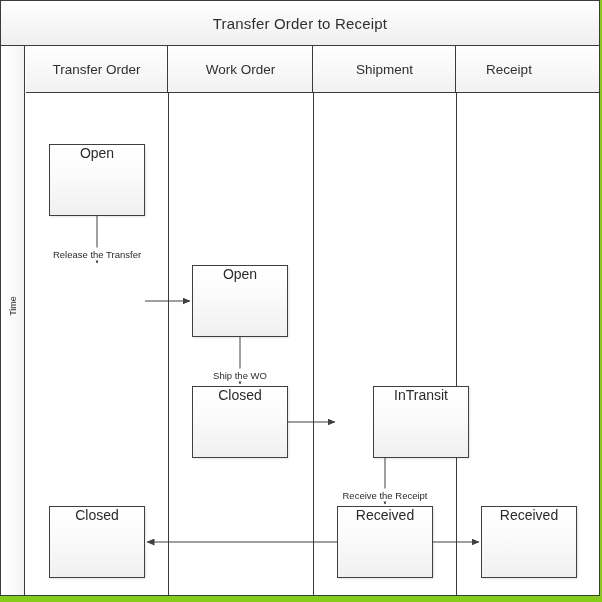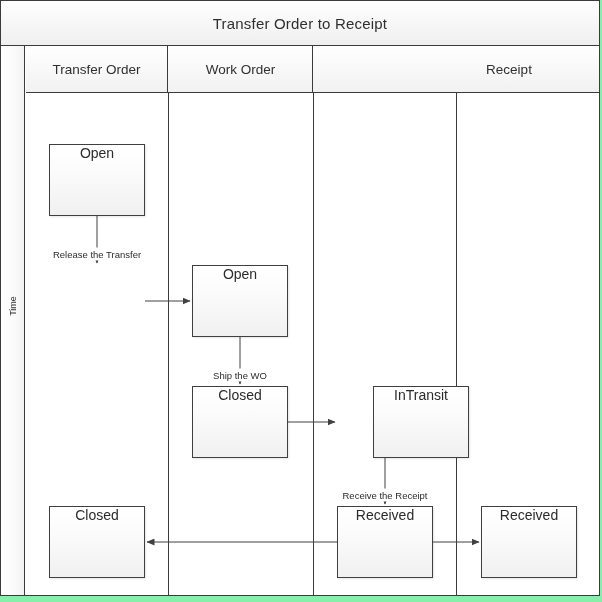--- a/index.html
+++ b/index.html
@@ -8,21 +8,21 @@
     background: #ffffff;
   }
   body {
     font-family: "Liberation Sans", sans-serif;
     -webkit-font-smoothing: antialiased;
   }
   #diagram-root {
     position: relative;
     width: 602px;
     height: 602px;
-    background: #86efac;
+    background: #84cc16;
     overflow: hidden;
   }
   
   .outer-frame {
     position: absolute;
     left: 0px;
     top: 0px;
     width: 600px;
     height: 596px;
     border: 1px solid #3b3b3b;
@@ -150,20 +150,23 @@
     <div class="time-label">Time</div>
   </div>
 
   <div class="lane-header-row">
     <div class="lane-header" style="left:143px; width:144px; border-right:1px solid #3b3b3b;">
       <span>Work Order</span>
     </div>
     <div class="lane-header" style="left:0px; width:142px; border-right:1px solid #3b3b3b;">
       <span>Transfer Order</span>
     </div>
+    <div class="lane-header" style="left:288px; width:142px; border-right:1px solid #3b3b3b;">
+      <span>Shipment</span>
+    </div>
     <div class="lane-header" style="left:412px; width:142px;justify-content:center;">
       <span>Receipt</span>
     </div>
   </div>
 
   <div class="lane-sep" style="left:168px;"></div>
   <div class="lane-sep" style="left:313px;"></div>
   <div class="lane-sep" style="left:456px;"></div>
 
   <svg class="connector-layer" viewBox="0 0 602 602" width="602" height="602">

